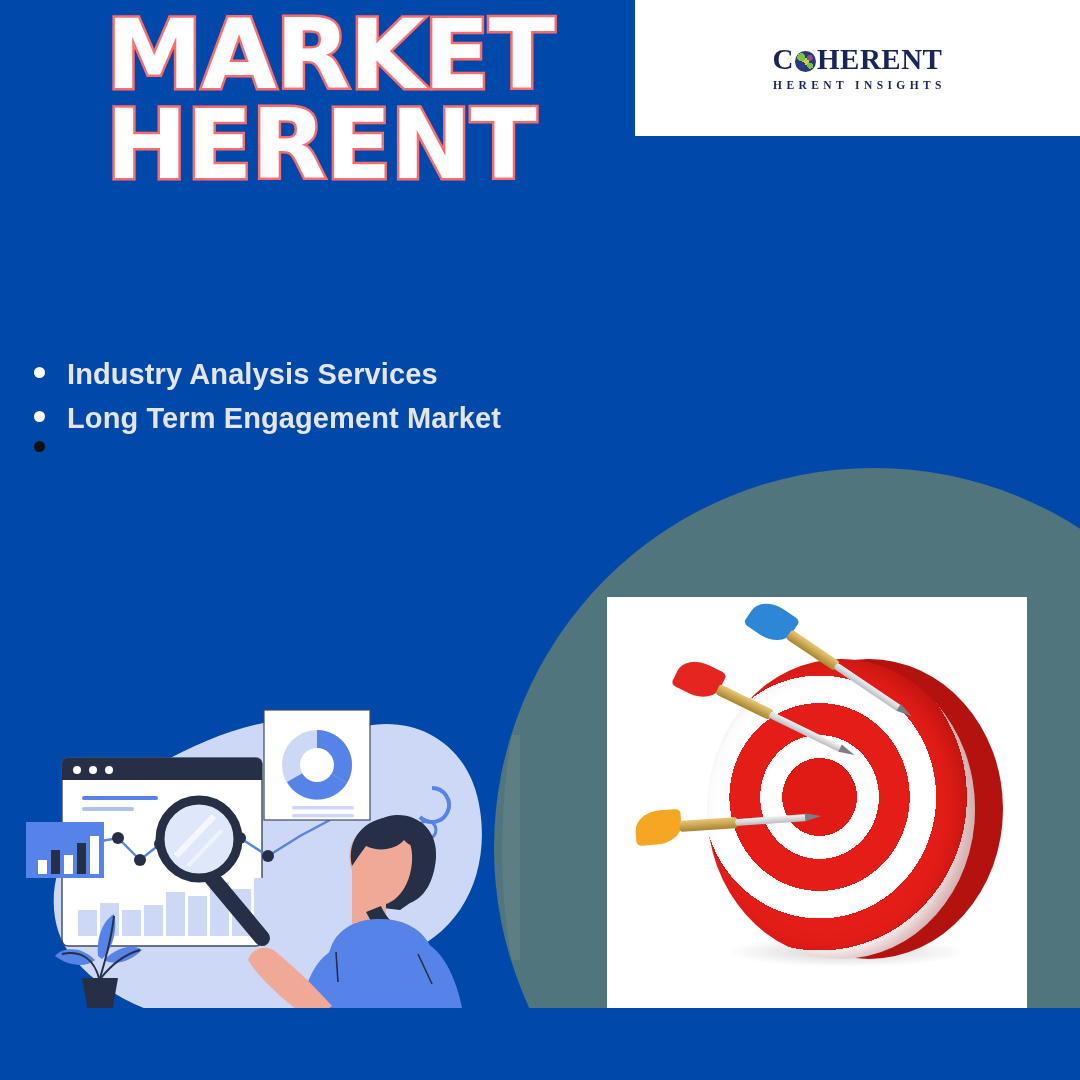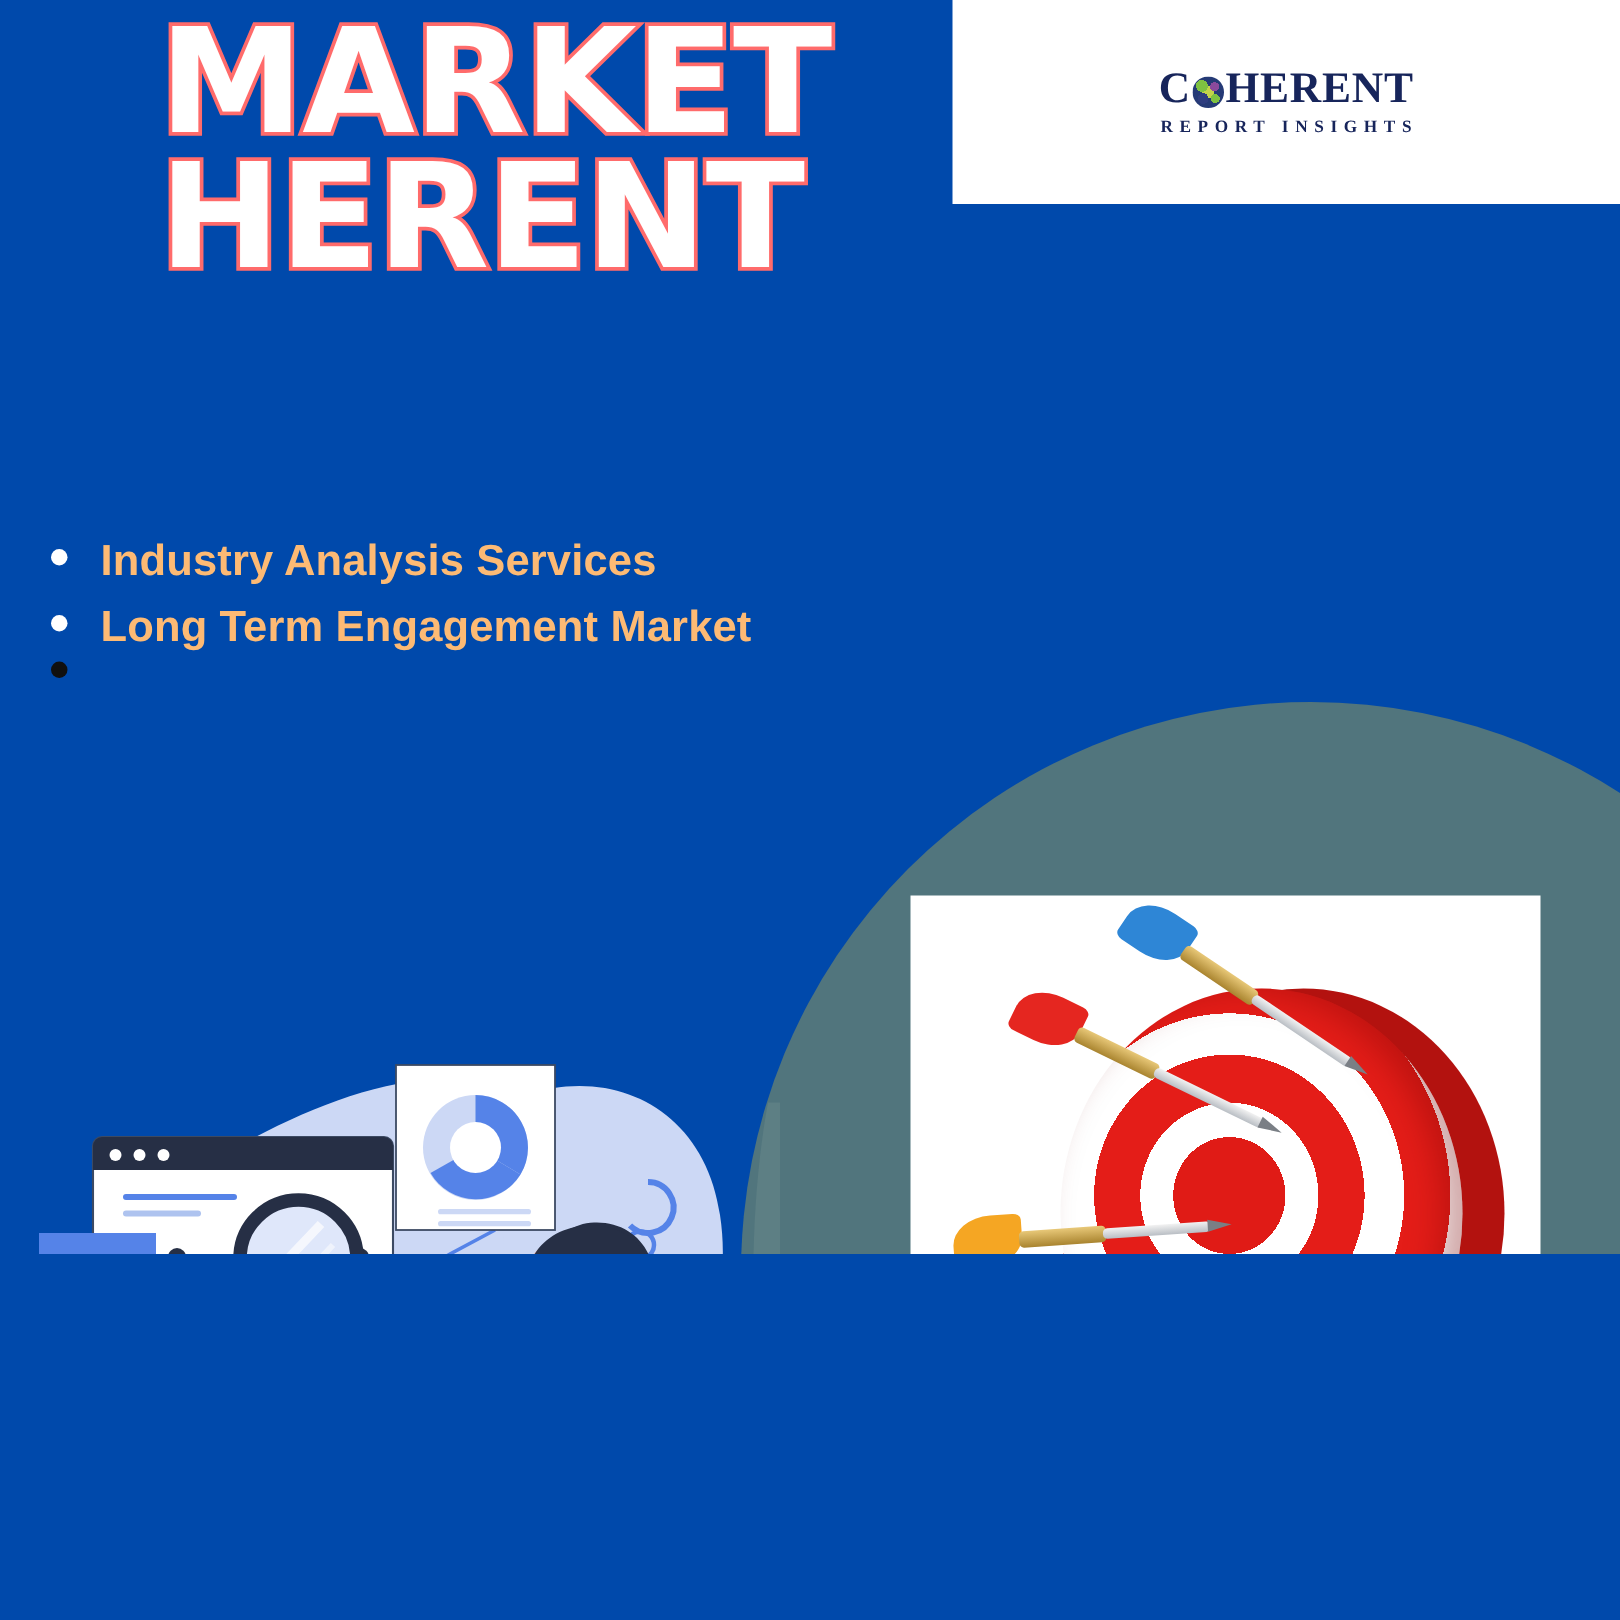--- a/index.html
+++ b/index.html
@@ -1,21 +1,21 @@
 <!DOCTYPE html>
 <html><head>
 <meta charset="utf-8">
 <style>
   html,body{margin:0;padding:0;}
   body{
     width:1080px;height:1080px;overflow:hidden;
     font-family:"Liberation Sans","DejaVu Sans",sans-serif;
     background:#0049ab;
   }
-  #poster{position:relative;width:1080px;height:836px;overflow:hidden;background:#0049ab;}
+  #poster{position:relative;width:1080px;height:1008px;overflow:hidden;background:#0049ab;}
 
   
   .teal-circle{
     position:absolute;left:494px;top:468px;width:760px;height:760px;
     border-radius:50%;background:#51757d;
   }
 
   
   .logo-panel{
     position:absolute;left:635px;top:0;width:445px;height:136px;
@@ -57,21 +57,21 @@
     line-height:.93;
   }
   .hl-1{font-size:97px;}
   .hl-2{font-size:97px;}
   .hl-3{font-size:92px;letter-spacing:-2px;}
 
   
   .bullets{position:absolute;left:34px;top:360px;margin:0;padding:0;list-style:none;}
   .bullets li{
     display:flex;align-items:baseline;
-    font-size:29px;font-weight:700;color:#fdba74;
+    font-size:29px;font-weight:700;color:#e5e5e5;
     line-height:1;margin-bottom:14.5px;letter-spacing:.1px;
   }
   .bullets li .dot{
     width:11px;height:11px;border-radius:50%;
     background:#ffffff;margin-right:22px;flex:none;
     position:relative;top:-6px;
   }
   .bullets li.dark .dot{background:#101010;}
 
   
@@ -161,21 +161,21 @@
     <div class="hl-line hl-2">HERENT</div>
   </div>
 
   <div class="logo-panel">
     <div class="logo-wrap">
       <div class="logo-word">
         <span>C</span>
         <span class="logo-globe"></span>
         <span>HERENT</span>
       </div>
-      <div class="logo-sub">REPORT INSIGHTS</div>
+      <div class="logo-sub">HERENT INSIGHTS</div>
     </div>
   </div>
 
   <ul class="bullets">
     <li>
       <span class="dot" style="background: rgb(255, 255, 255);"></span>
       <span>Industry Analysis Services</span>
     </li>
     <li>
       <span class="dot" style="background: rgb(255, 255, 255);"></span>

